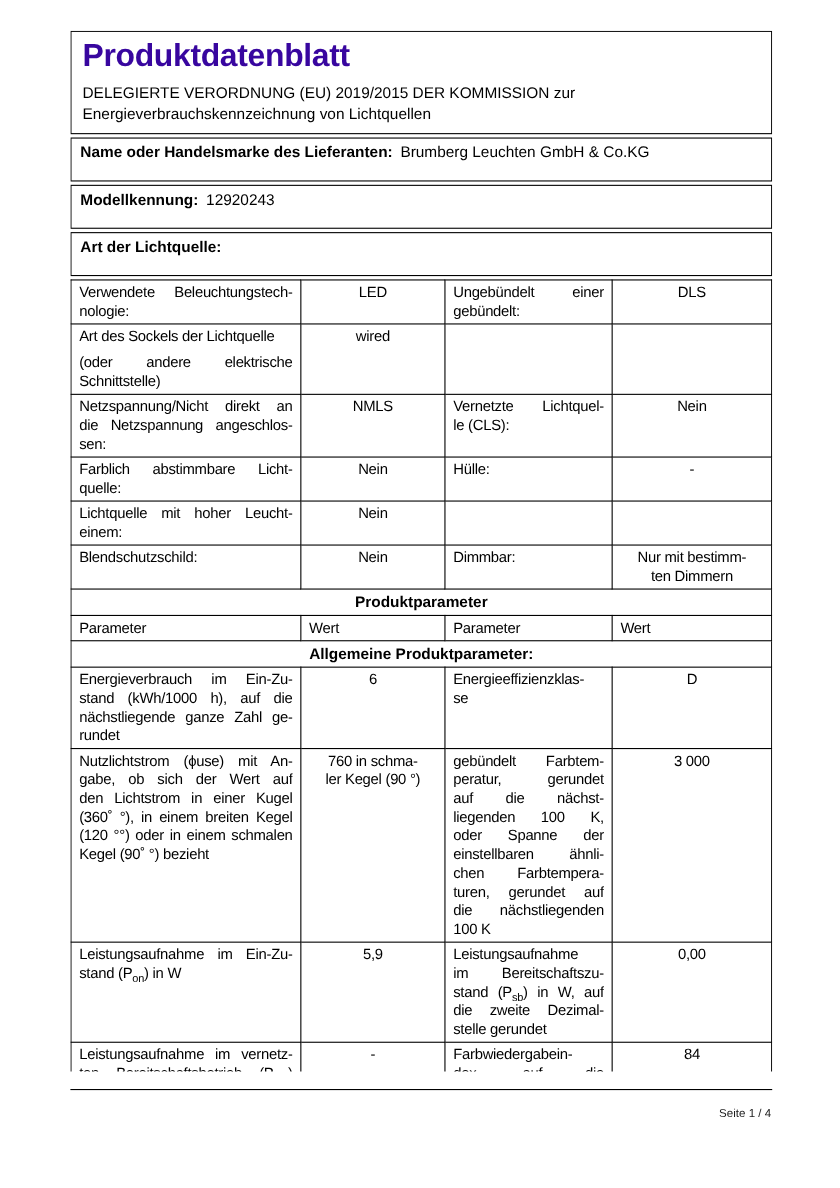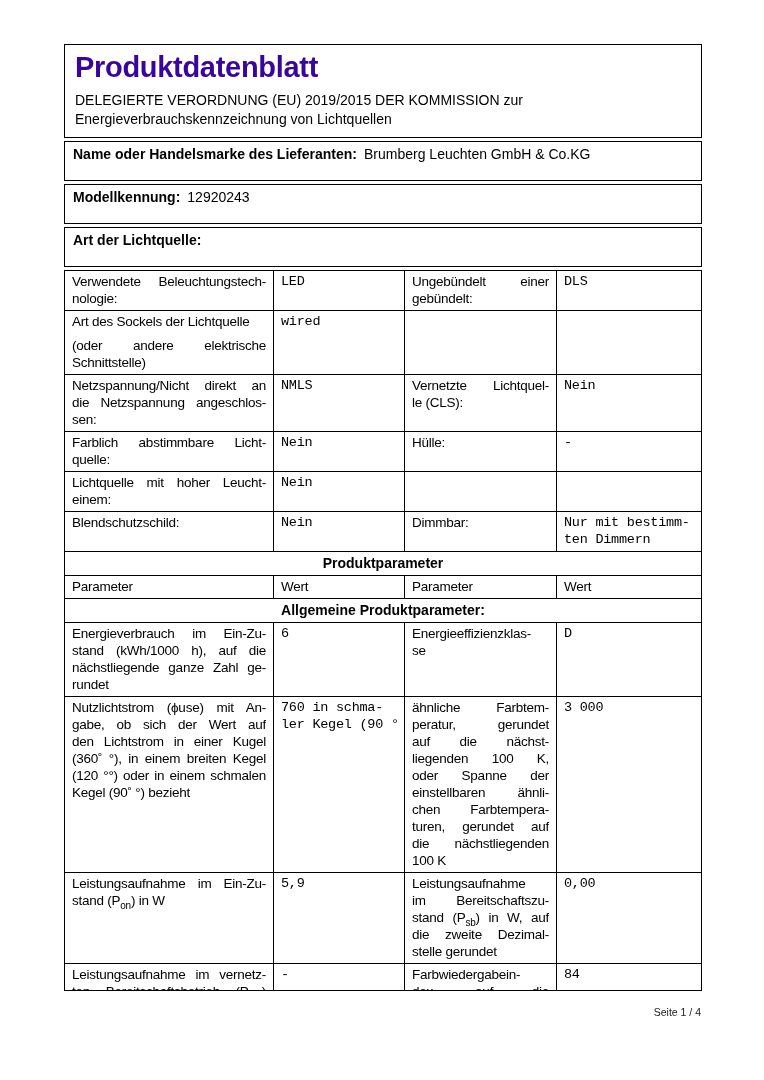--- a/index.html
+++ b/index.html
@@ -6,21 +6,21 @@
   body {
     width: 764px; height: 1080px;
     background: #ffffff;
     font-family: "Liberation Sans", "DejaVu Sans", sans-serif;
     color: #000;
     position: relative;
     overflow: hidden;
   }
   .doc-clip {
     position: absolute;
-    left: 64px; top: 44px;
+    left: 64px; top: 28px;
     width: 638px; height: 946px;
     overflow: hidden;
   }
   .cutline {
     position: absolute;
     left: 64px; top: 990px;
     width: 638px; height: 0;
     border-top: 1px solid #000;
   }
   .box {
@@ -62,21 +62,21 @@
     text-align: center;
     font-weight: bold;
     font-size: 14px;
     letter-spacing: 0;
     padding: 3px 7px;
     line-height: 17px;
   }
   .cell .line { line-height: 17px; white-space: nowrap; overflow: hidden; }
   .cell .line.just { text-align: justify; text-align-last: justify; }
   .cell .gapline { height: 7px; }
-  td.align-center { text-align: left; font-family: Liberation Mono, monospace; }
+  td.align-center { text-align: center; }
   td.align-left { text-align: left; }
   td.align-justify { text-align: left; }
   sub { font-size: 10px; line-height: 0; }
   .footer {
     position: absolute;
     right: 63px; top: 1006px;
     font-size: 10.5px;
     color: #1a1a1a;
   }
 </style>
@@ -247,21 +247,21 @@
             <div class="line just">den Lichtstrom in einer Kugel</div>
             <div class="line just">(360˚ °), in einem breiten Kegel</div>
             <div class="line just">(120 °°) oder in einem schmalen</div>
             <div class="line">Kegel (90˚ °) bezieht</div>
           </td>
           <td class="cell align-center">
             <div class="line">760 in schma-</div>
             <div class="line">ler Kegel (90 °)</div>
           </td>
           <td class="cell align-justify">
-            <div class="line just">ähnliche Farbtem-</div>
+            <div class="line just">gebündelt Farbtem-</div>
             <div class="line just">peratur, gerundet</div>
             <div class="line just">auf die nächst-</div>
             <div class="line just">liegenden 100 K,</div>
             <div class="line just">oder Spanne der</div>
             <div class="line just">einstellbaren ähnli-</div>
             <div class="line just">chen Farbtempera-</div>
             <div class="line just">turen, gerundet auf</div>
             <div class="line just">die nächstliegenden</div>
             <div class="line">100 K</div>
           </td>

